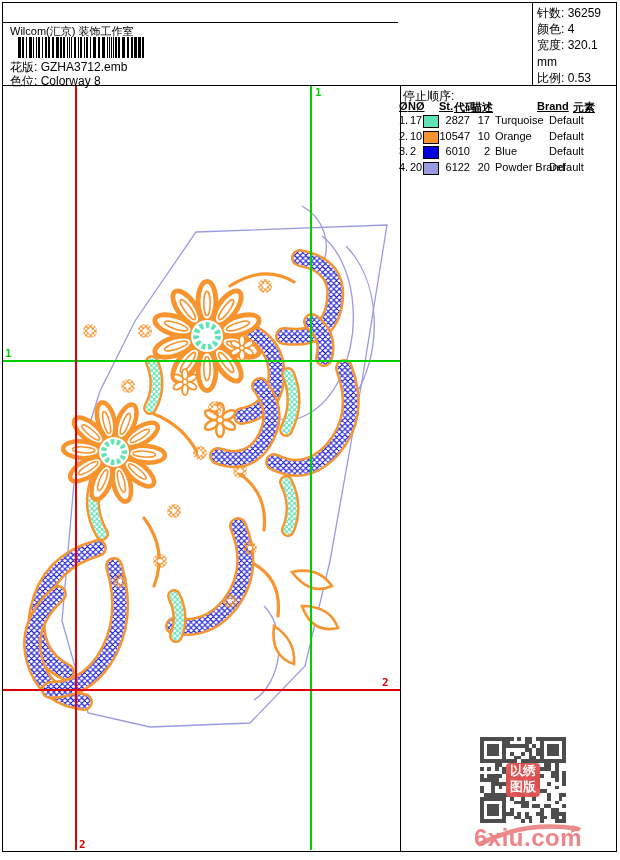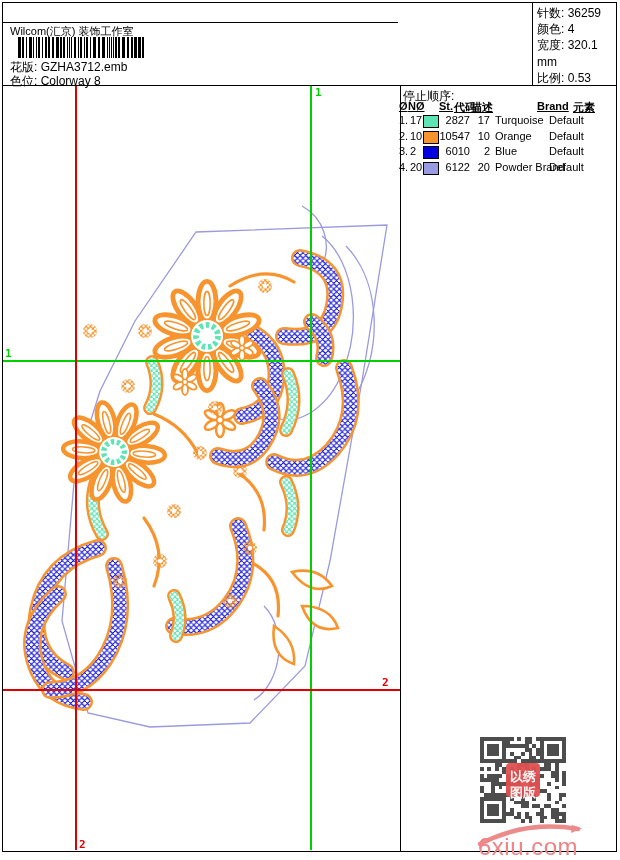--- a/index.html
+++ b/index.html
@@ -19,23 +19,23 @@
   #thread-table .hd{position:absolute;top:0;font-weight:bold;text-decoration:underline;white-space:nowrap;}
   .trow span{position:absolute;white-space:nowrap;}
   .swatch{position:absolute;width:14px;height:11px;border:1px solid #000;}
   .marker-label{position:absolute;font:bold 11px "DejaVu Sans Mono",monospace;z-index:6;}
   #design-svg{position:absolute;left:2px;top:86px;z-index:1;}
   .xline{z-index:5;}
   #qr-box{position:absolute;left:480px;top:737px;width:86px;height:86px;}
   #qr-box svg{width:86px;height:86px;display:block;}
   #stamp{position:absolute;left:26px;top:26px;width:34px;height:34px;background:#e14f4f;opacity:.95;
          border-radius:4px;color:#fff;text-align:center;font-weight:bold;font-size:13px;line-height:16px;
-         padding-top:6px;box-sizing:border-box;font-family:"DejaVu Sans",sans-serif;}
+         padding-top:0;box-sizing:border-box;font-family:"DejaVu Sans",sans-serif;}
   #watermark{position:absolute;left:470px;top:824px;width:116px;text-align:center;
-             font-size:24px;font-weight:normal;letter-spacing:.5px;z-index:7;margin-top:9px;}
+             font-size:24px;font-weight:bold;letter-spacing:.5px;z-index:7;}
   #swoosh{position:absolute;left:468px;top:814px;z-index:7;}
 </style>
 </head>
 <body>
 
 <div id="page">
   <div id="page-border"></div>
 
   <div class="line" style="left:3px;top:22px;width:395px;height:1px;"></div>
   <div class="studio">Wilcom(汇京) 装饰工作室</div>

